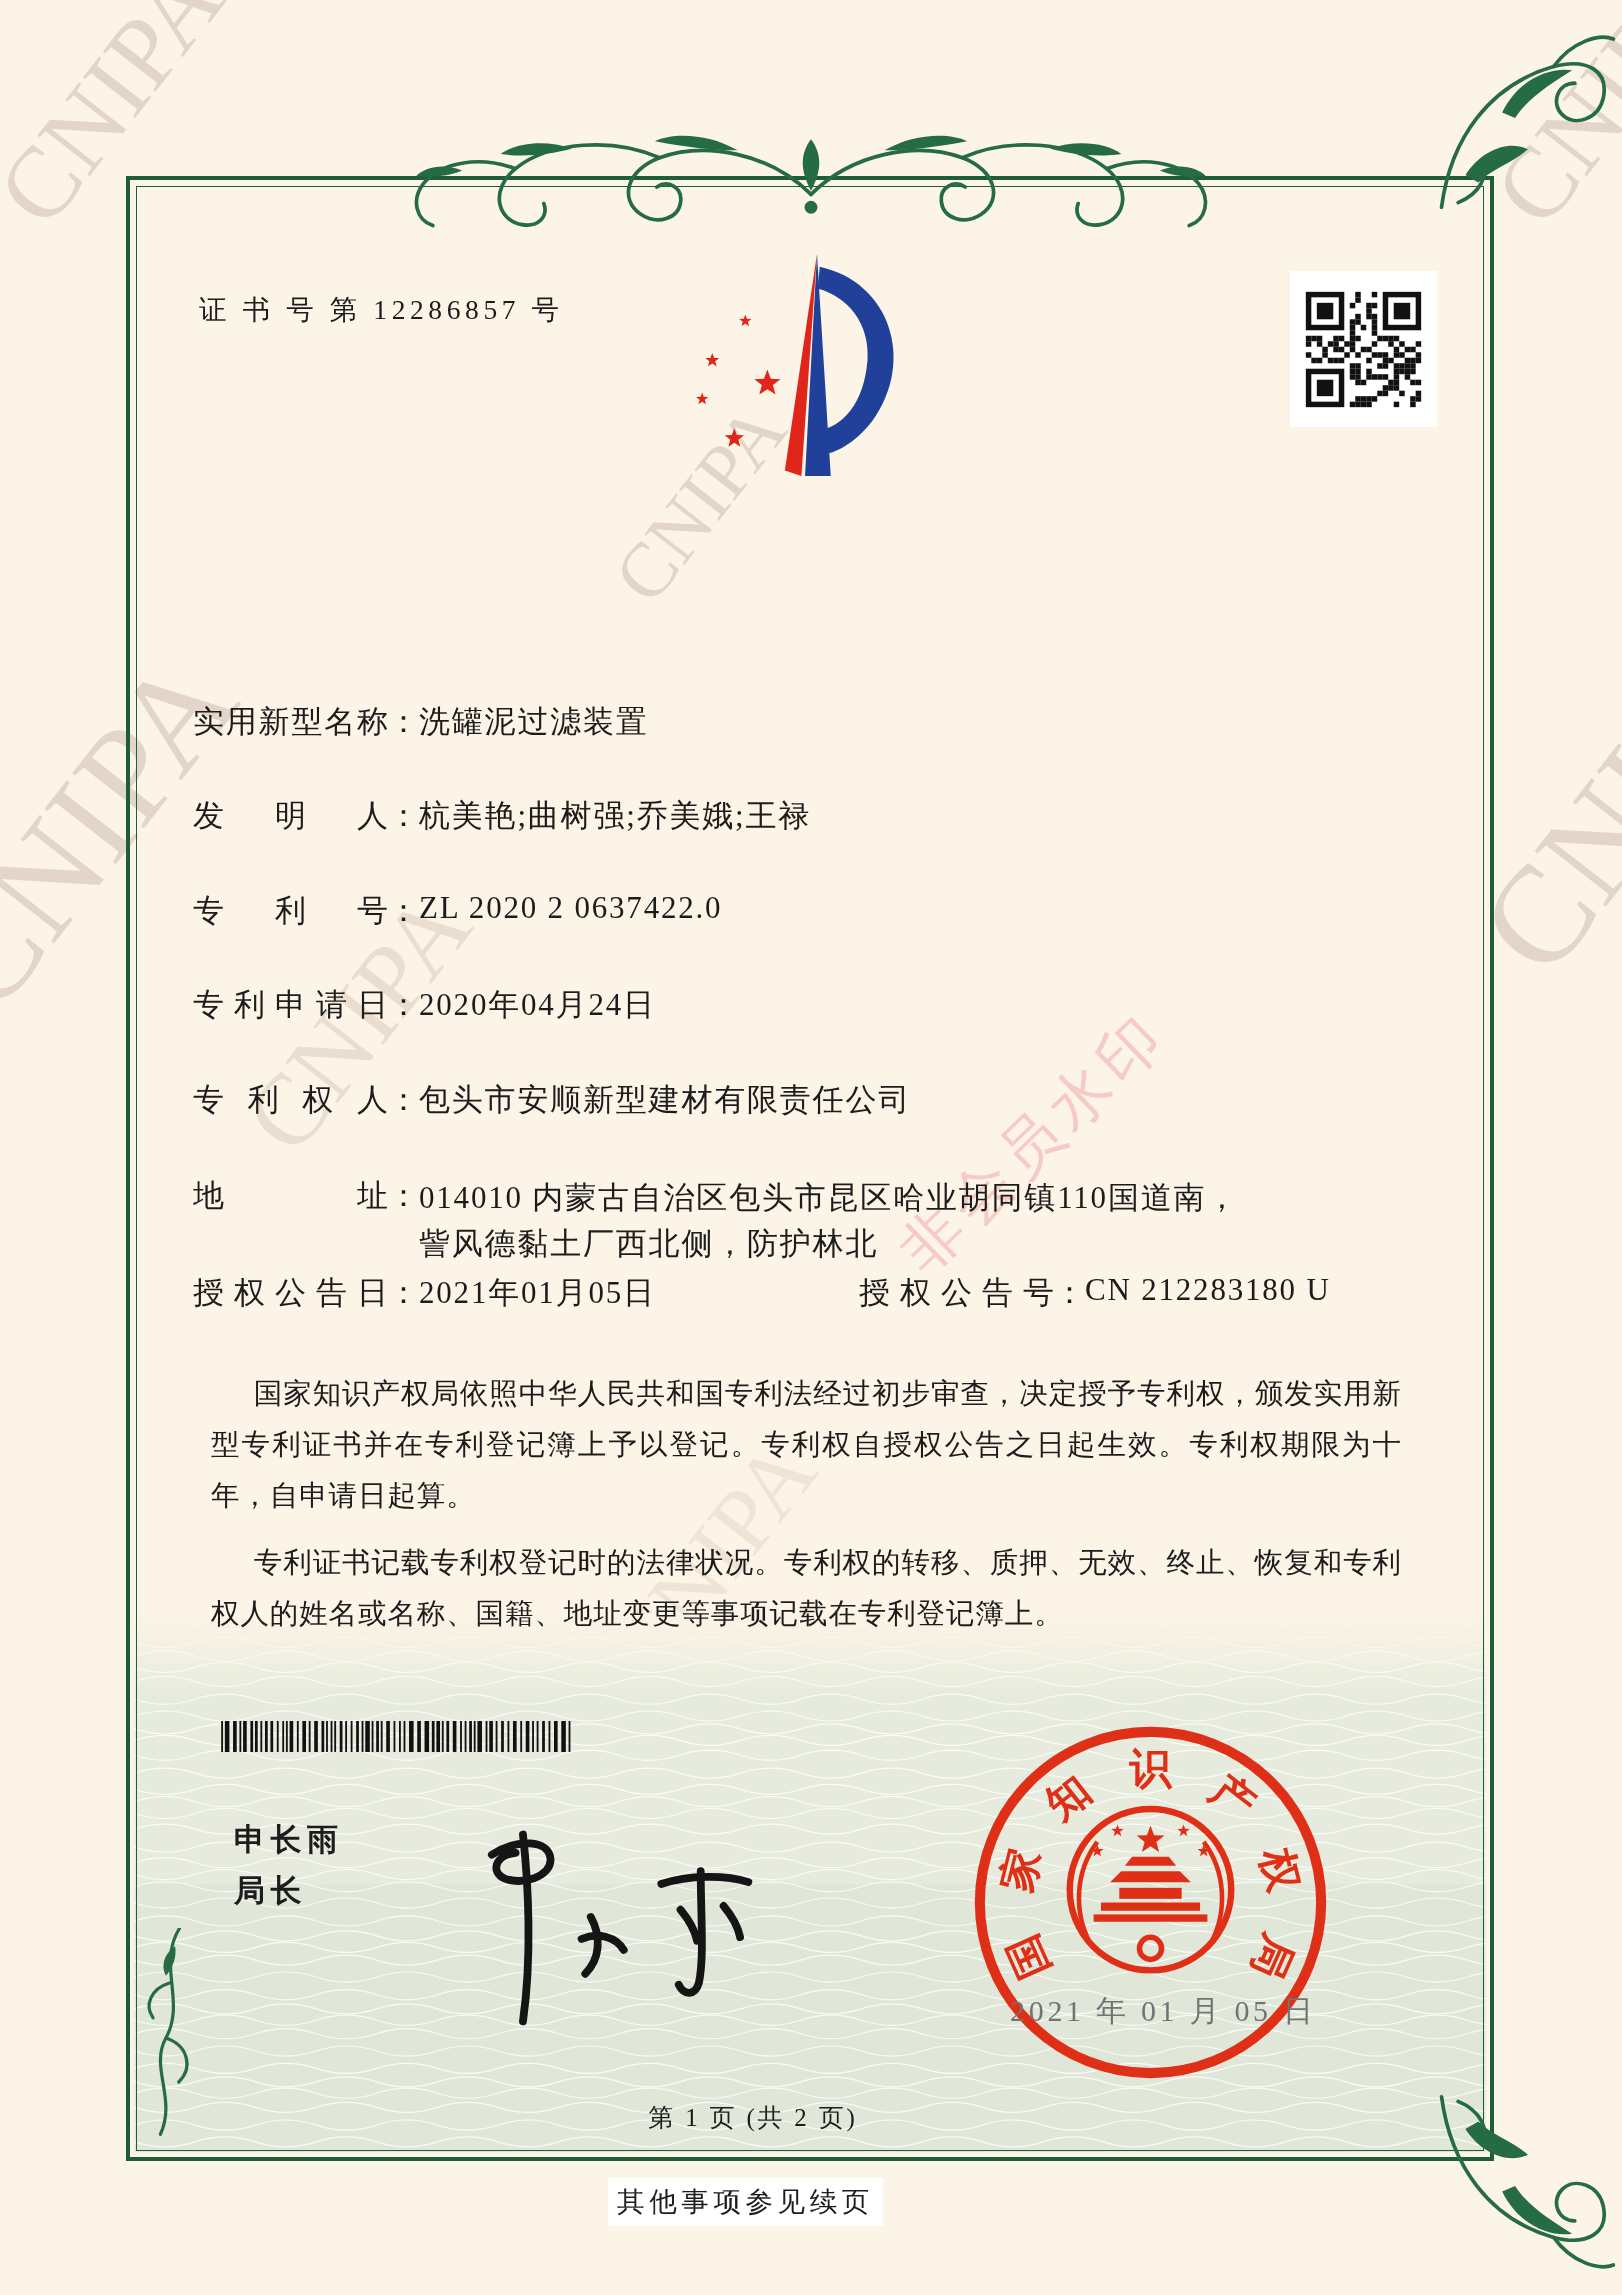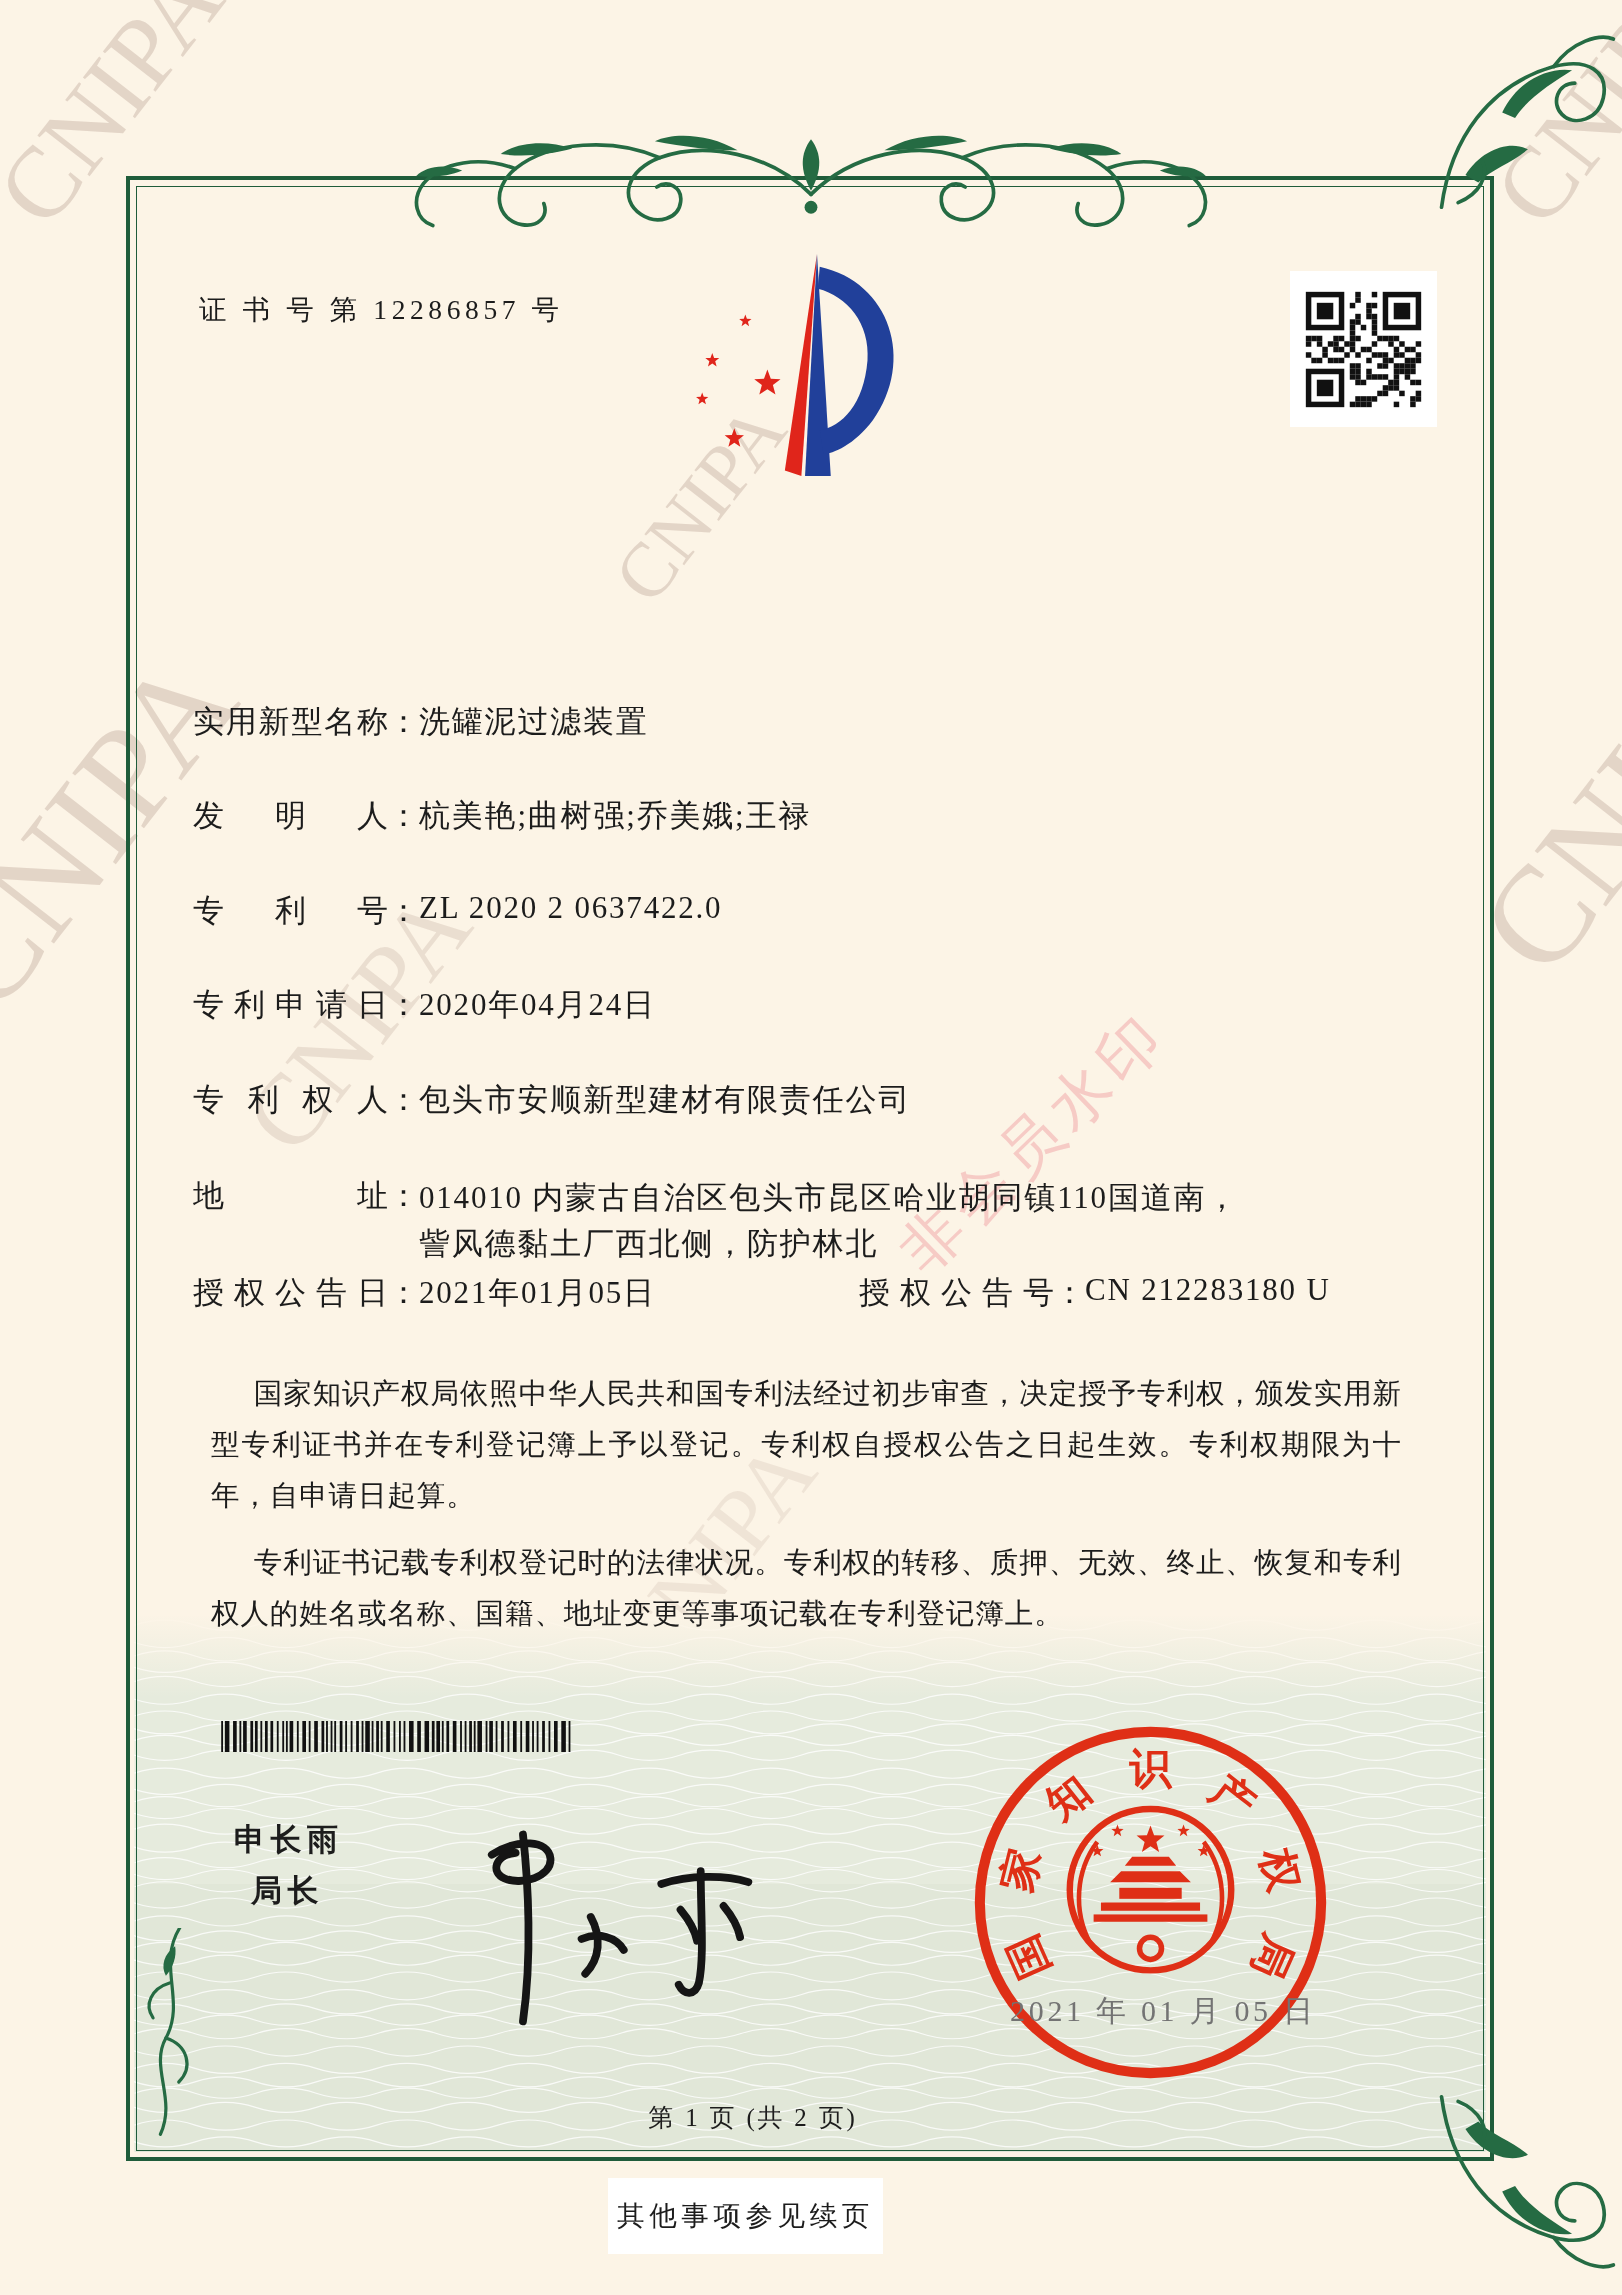--- a/index.html
+++ b/index.html
@@ -23,21 +23,21 @@
   .colon{display:inline-block;vertical-align:top;}
   .fvalue{display:inline-block;letter-spacing:1.8px;vertical-align:top;}
   .addrblock{display:inline-block;vertical-align:top;letter-spacing:1.8px;line-height:46px;}
   .grp2{position:absolute;left:634px;top:0;margin-left:32px;}
   .paras{position:absolute;left:195px;top:1352px;width:1223px;z-index:4;
       font-size:28.5px;line-height:51px;text-align:justify;letter-spacing:0.9px;}
   .paras p{margin:16px;text-indent:1.5em;}
   .sign-label{font-family:"Liberation Sans","DejaVu Sans",sans-serif;font-weight:700;font-size:31px;z-index:5;letter-spacing:5.5px;}
   .seal-date{left:1010px;top:1991px;font-size:30px;letter-spacing:3.7px;color:#737373;z-index:6;white-space:nowrap;}
   .pageinfo{left:606px;top:2101px;width:294px;text-align:center;font-size:25px;letter-spacing:2.8px;z-index:5;}
-  .contbox{left:608px;top:2178px;width:275px;height:76px;background:#ffffff;z-index:5;
+  .contbox{left:608px;top:2178px;width:275px;height:48px;background:#ffffff;z-index:5;
       display:flex;align-items:center;justify-content:center;font-size:27.5px;letter-spacing:4.6px;}
   .fade{left:134px;top:1614px;width:1352px;height:84px;z-index:2;
       background:linear-gradient(rgba(252,244,230,1),rgba(252,244,230,0));}
   .qrbox{left:1290px;top:271px;width:147px;height:156px;background:#ffffff;z-index:4;
       display:flex;align-items:center;justify-content:center;}
   svg{display:block;}
 </style>
 </head>
 <body>
 
@@ -385,21 +385,21 @@
       <rect x="334" y="0" width="4" height="34" fill="#111"></rect>
       <rect x="341" y="0" width="2" height="34" fill="#111"></rect>
       <rect x="346" y="0" width="2" height="34" fill="#111"></rect>
       <rect x="352" y="0" width="3" height="34" fill="#111"></rect>
       <rect x="359" y="0" width="2" height="34" fill="#111"></rect>
       <rect x="365" y="0" width="4" height="34" fill="#111"></rect>
       <rect x="373" y="0" width="5" height="34" fill="#111"></rect>
       <rect x="381" y="0" width="2" height="34" fill="#111"></rect>
     </svg>
 
-  <div class="abs content sign-label" style="left:251px;top:1870px;">局长</div>
+  <div class="abs content sign-label" style="left:234px;top:1870px;">局长</div>
   <div class="abs content sign-label" style="left:234px;top:1819px;">申长雨</div>
 
   <svg class="abs" style="left:464px;top:1829px;z-index:5;" width="303" height="197" viewBox="0 0 330 215">
     <g stroke="#151515" stroke-width="8.5" fill="none" stroke-linecap="round">
       <path d="M30,28 C58,10 92,12 94,32 C96,52 62,62 44,54 C28,47 34,28 56,26"></path>
       <path d="M64,6 C70,60 74,140 64,210"></path>
       <path d="M138,96 C150,118 148,142 132,158"></path>
       <path d="M128,120 C146,112 166,118 174,132"></path>
       <path d="M215,60 C245,50 285,50 310,58"></path>
       <path d="M258,46 C258,95 262,140 256,168 C252,182 240,182 234,170"></path>

